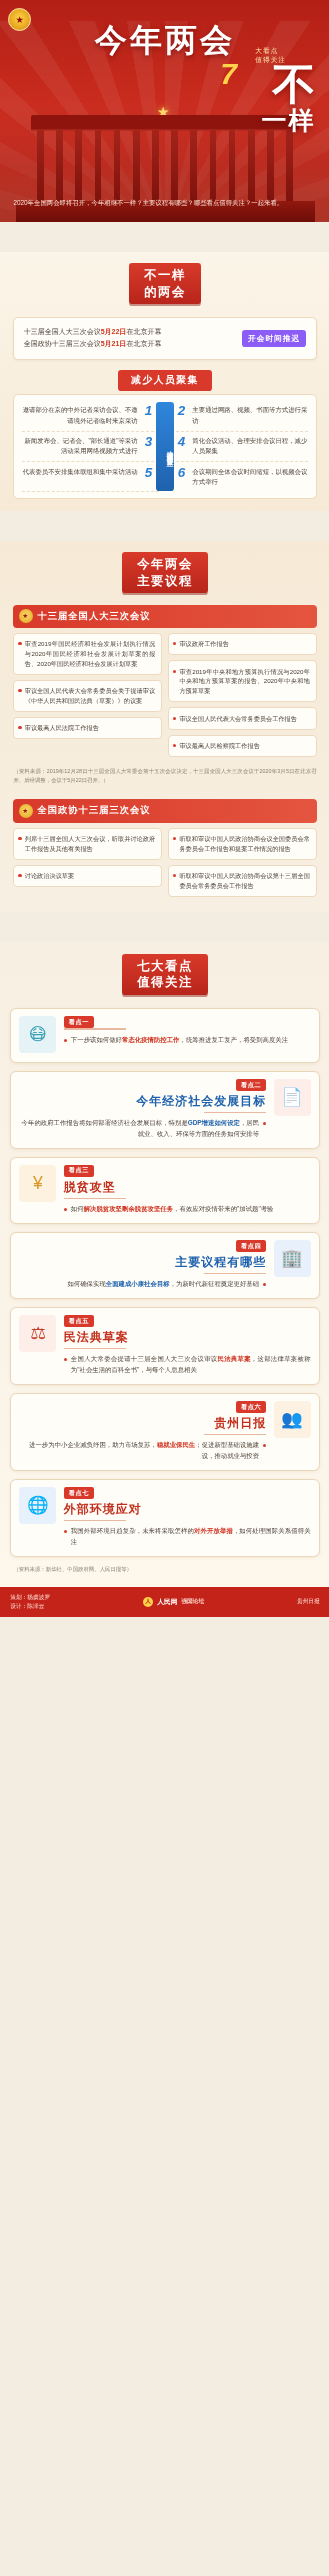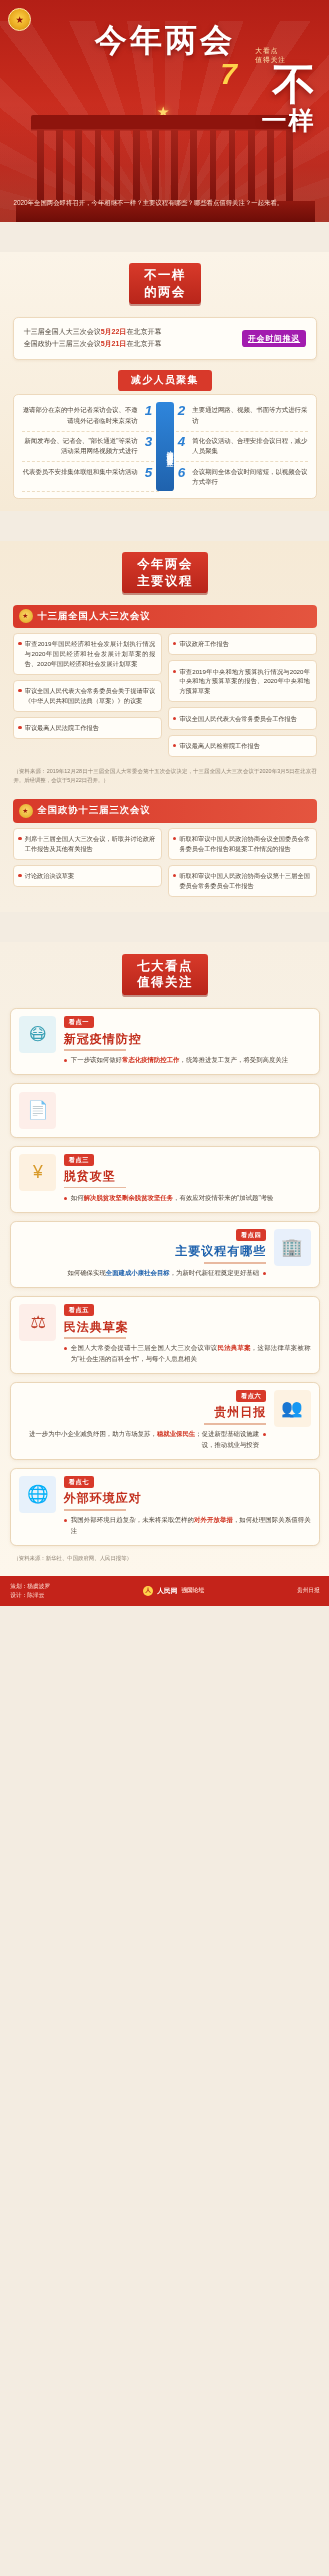--- a/index.html
+++ b/index.html
@@ -190,30 +190,29 @@
     box-shadow: 0 1px 2.6px rgba(170,120,60,.10);
   }
   .kv-row {
     font-size: 7px;
     line-height: 12.4px;
     color: #4a4137;
   }
   .kv-row .hl { color: #d0321f; font-weight: bold; }
   .tag-right {
     display: inline-block;
-    background: #a21caf;
+    background: #8b5cf6;
     color: #fff;
     font-size: 7.7px;
     font-weight: bold;
     letter-spacing: 1px;
     padding: 3.1px 6.2px;
     border-radius: 3.1px;
     line-height: 11.3px;
     text-align: center;
-    text-decoration: underline;
   }
   .flex-between { display: flex; justify-content: space-between; align-items: center; gap: 7.2px; }
 
   .subhead {
     text-align: center;
     margin: 10.3px 0 3.1px;
   }
   .subhead .pill {
     display: inline-block;
     background: #d8392a;
@@ -589,29 +588,34 @@
         <div>七大看点</div>
         <div>值得关注</div>
       </div>
     </div>
 
     <div class="kandian">
       <div class="kd-flex">
         <div class="kd-ico ic-mask">😷</div>
         <div class="kd-right">
           <span class="kd-badge">看点一</span>
-          <div class="kd-title">新冠疫情防控</div>
           <div class="kd-underline"></div>
           <div class="kd-text"><span>下一步该如何做好</span><span class="hl">常态化疫情防控工作</span><span>，统筹推进复工复产，将受到高度关注</span></div>
         </div>
       </div>
     </div>
 
     <div class="kandian">
       <div class="kd-flex">
+        <div class="kd-right align-r" style="flex:1">
+          <span class="kd-badge">看点二</span>
+          <div class="kd-title blue">今年经济社会发展目标</div>
+          <div class="kd-underline"></div>
+          <div class="kd-text"><span>今年的政府工作报告将如何部署经济社会发展目标，特别是</span><span class="hl-b">GDP增速如何设定</span><span>，居民就业、收入、环保等方面的任务如何安排等</span></div>
+        </div>
         <div class="kd-ico ic-doc">📄</div>
       </div>
     </div>
 
     <div class="kandian">
       <div class="kd-flex">
         <div class="kd-ico ic-money">¥</div>
         <div class="kd-right">
           <span class="kd-badge">看点三</span>
           <div class="kd-title">脱贫攻坚</div>

